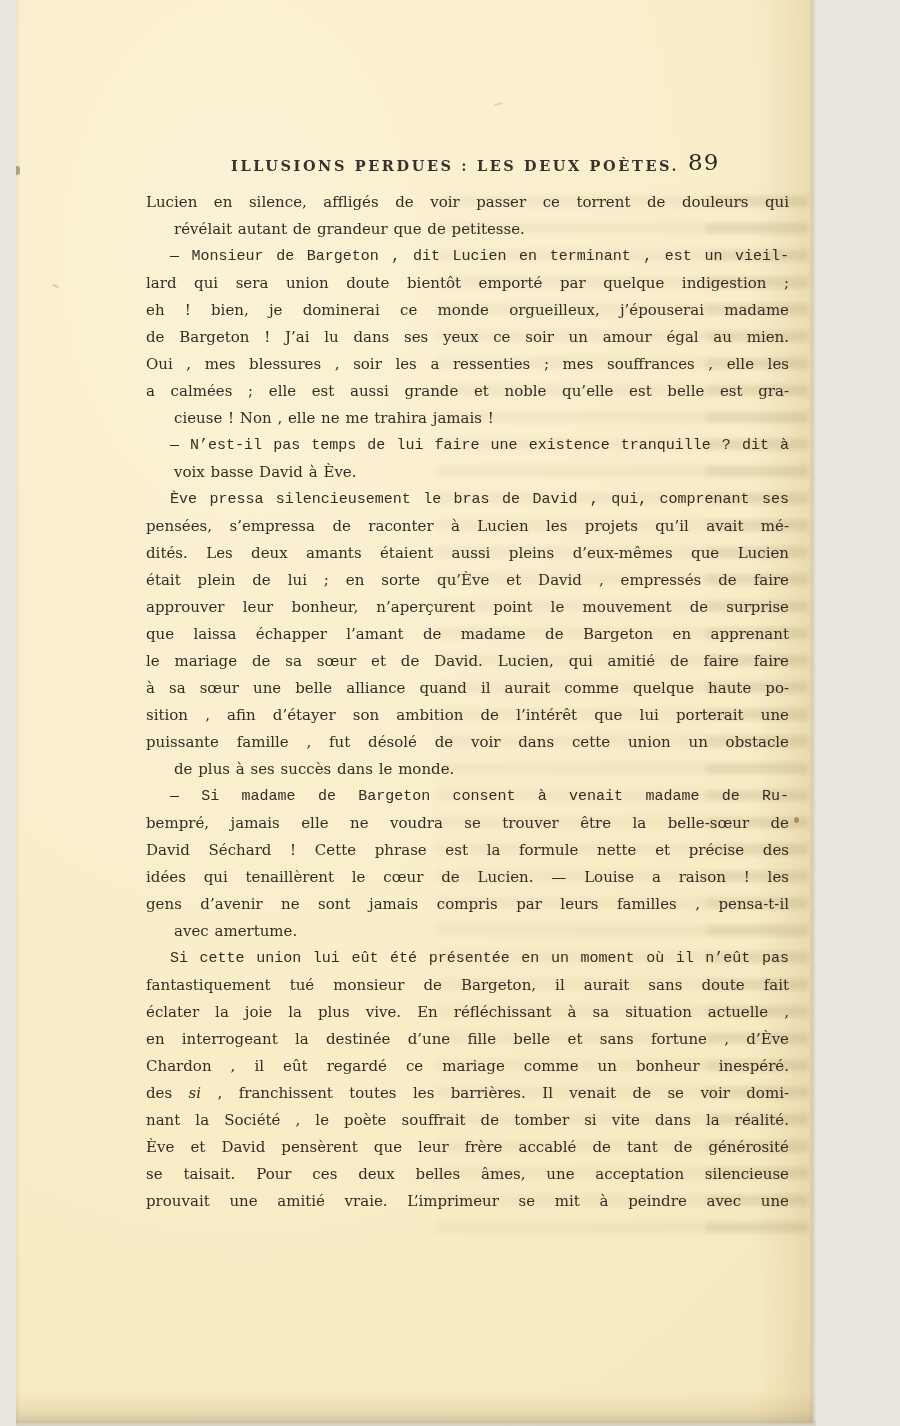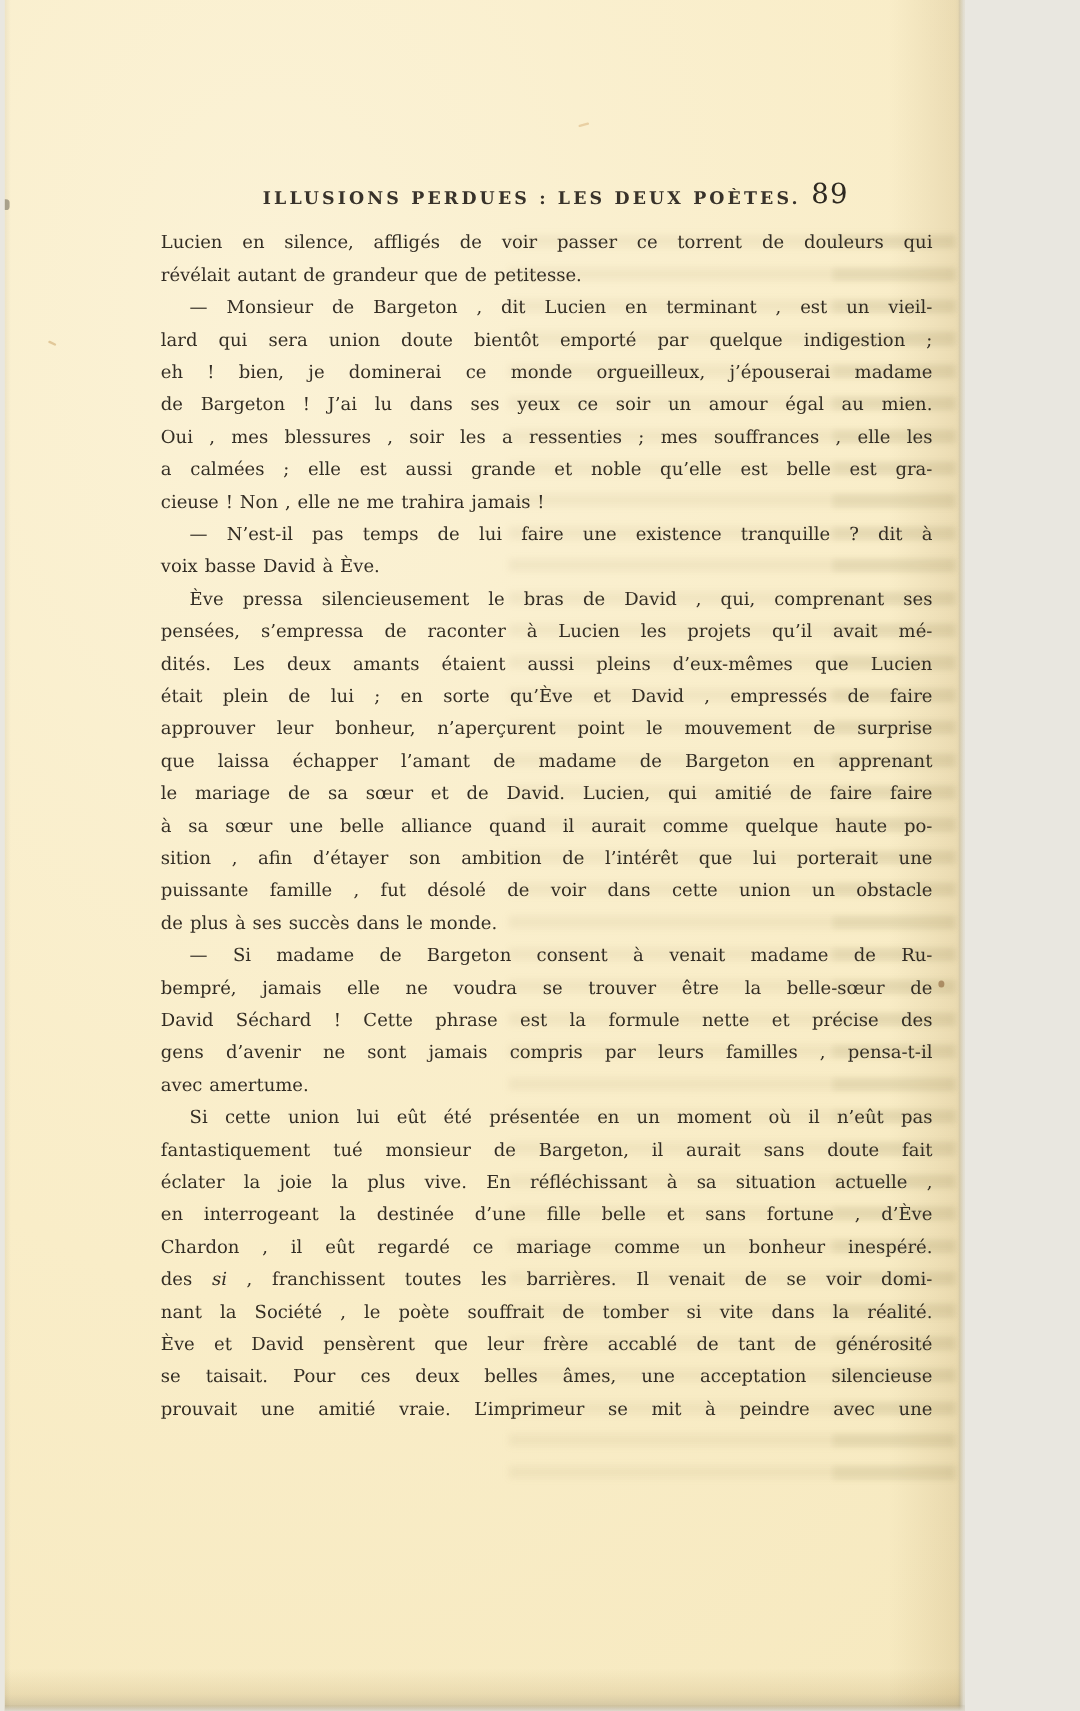--- a/index.html
+++ b/index.html
@@ -4,21 +4,21 @@
 <style>
   html, body { margin: 0; padding: 0; }
   body {
     width: 900px; height: 1426px;
     position: relative;
     font-family: "DejaVu Serif", serif;
     background: #e9e7e0;
     overflow: hidden;
   }
   .page {
-    position: absolute; left: 4px; top: 0; width: 800px; height: 1426px;
+    position: absolute; left: 16px; top: 0; width: 800px; height: 1426px;
     background:
       linear-gradient(90deg, rgba(0,0,0,0.05) 0px, rgba(0,0,0,0) 5px),
       linear-gradient(90deg, rgba(0,0,0,0) 92%, rgba(150,115,55,0.08) 96%, rgba(150,115,55,0.14) 99%, rgba(110,100,80,0.22) 100%),
       linear-gradient(180deg, rgba(0,0,0,0) 97.5%, rgba(140,105,45,0.12) 99%, rgba(100,92,75,0.30) 100%),
       radial-gradient(145% 120% at 28% 18%, #fbf2d6 0%, #f9edc8 48%, #f5e7bb 100%);
   }
   .edge-right {
     position: absolute; right: 0; top: 0; width: 5px; height: 100%;
     background: linear-gradient(90deg, rgba(90,85,70,0.10), #e6e4dc);
   }
@@ -39,22 +39,22 @@
     position: absolute; left: 130px; top: 189px; width: 643px;
     font-size: 15px; line-height: 27px;
     color: #332d24;
     word-spacing: 1px;
   }
   .line {
     text-align: justify;
     text-align-last: justify;
     height: 27px; overflow: visible; white-space: nowrap;
   }
-  .line.para-end { text-align-last: left; }
-  .line.indent { text-indent: 24px; }
+  .line.para-end { text-align-last: left; margin-left: 28px; }
+  .line.indent { text-indent: 24px; font-family: Liberation Mono, monospace; }
   .line .it { font-style: italic; }
   
   .bleedthrough {
     position: absolute; left: 420px; top: 196px; width: 372px; height: 1046px;
     background: repeating-linear-gradient(180deg,
       rgba(148,132,82,0.085) 0px, rgba(148,132,82,0.085) 10px,
       rgba(0,0,0,0) 10px, rgba(0,0,0,0) 27px);
     filter: blur(3px);
     pointer-events: none;
   }
@@ -114,20 +114,21 @@
       <div class="line"><span>approuver leur bonheur, n’aperçurent point le mouvement de surprise</span></div>
       <div class="line"><span>que laissa échapper l’amant de madame de Bargeton en apprenant</span></div>
       <div class="line"><span>le mariage de sa sœur et de David. Lucien, qui amitié de faire faire</span></div>
       <div class="line"><span>à sa sœur une belle alliance quand il aurait comme quelque haute po-</span></div>
       <div class="line"><span>sition , afin d’étayer son ambition de l’intérêt que lui porterait une</span></div>
       <div class="line"><span>puissante famille , fut désolé de voir dans cette union un obstacle</span></div>
       <div class="line para-end"><span>de plus à ses succès dans le monde.</span></div>
       <div class="line indent"><span>— Si madame de Bargeton consent à venait madame de Ru-</span></div>
       <div class="line"><span>bempré, jamais elle ne voudra se trouver être la belle-sœur de</span></div>
       <div class="line"><span>David Séchard ! Cette phrase est la formule nette et précise des</span></div>
+      <div class="line"><span>idées qui tenaillèrent le cœur de Lucien. — Louise a raison ! les</span></div>
       <div class="line"><span>gens d’avenir ne sont jamais compris par leurs familles , pensa-t-il</span></div>
       <div class="line para-end"><span>avec amertume.</span></div>
       <div class="line indent"><span>Si cette union lui eût été présentée en un moment où il n’eût pas</span></div>
       <div class="line"><span>fantastiquement tué monsieur de Bargeton, il aurait sans doute fait</span></div>
       <div class="line"><span>éclater la joie la plus vive.  En réfléchissant à sa situation actuelle ,</span></div>
       <div class="line"><span>en interrogeant la destinée d’une fille belle et sans fortune , d’Ève</span></div>
       <div class="line"><span>Chardon , il eût regardé ce mariage comme un bonheur inespéré.</span></div>
       <div class="line"><span>des </span><span class="it">si</span><span> , franchissent toutes les barrières. Il venait de se voir domi-</span></div>
       <div class="line"><span>nant la Société , le poète souffrait de tomber si vite dans la réalité.</span></div>
       <div class="line"><span>Ève et David pensèrent que leur frère accablé de tant de générosité</span></div>

